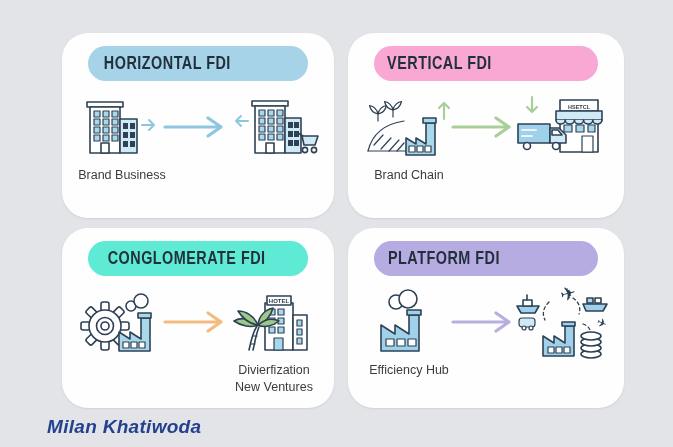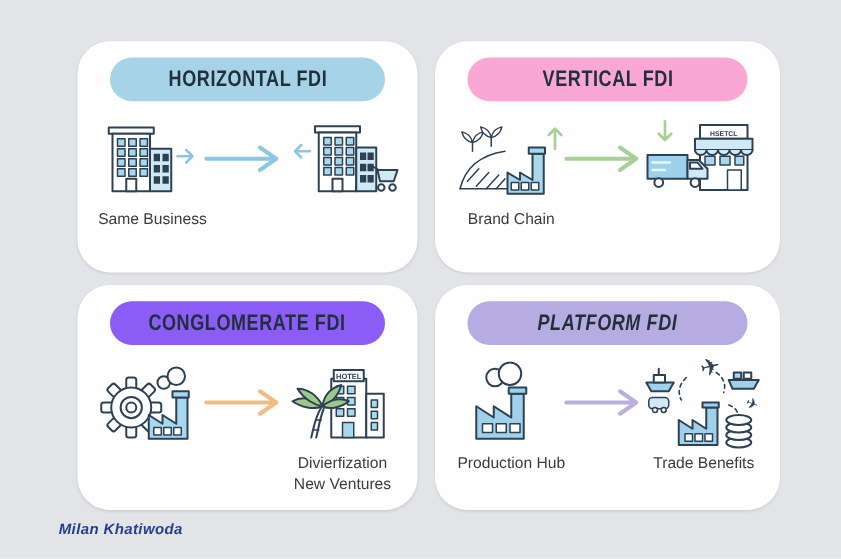--- a/index.html
+++ b/index.html
@@ -14,42 +14,42 @@
     gap:10px 14px;
   }
   .card{
     background:#fefefe;border-radius:26px;
     display:flex;flex-direction:column;align-items:center;
     padding:13px 16px 10px 16px;box-sizing:border-box;
     box-shadow:0 1px 2px rgba(120,125,140,.18);
   }
   .pill{
     width:92%;height:35px;border-radius:18px;
-    display:flex;align-items:center;justify-content:center;
+    display:flex;align-items:center;justify-content:flex-start;
     flex:0 0 auto;
   }
   .pill-title{
     display:inline-block;transform:scaleX(0.8);
     font-size:18px;font-weight:700;letter-spacing:.6px;
     color:#22303c;white-space:nowrap;
   }
   .card-body{
     display:flex;align-items:flex-start;justify-content:center;
     width:100%;margin-top:9px;flex:1;
   }
   .figure{display:flex;flex-direction:column;align-items:center;flex:1;min-width:0;}
   .icon-box{height:74px;display:flex;align-items:center;justify-content:center;}
   .mid-arrow{height:74px;display:flex;align-items:center;flex:0 0 auto;margin:0 -4px;}
   .fig-label{
     margin-top:3px;font-size:12.5px;line-height:1.32;color:#3c3c3c;
     text-align:center;
   }
   .signature{
     position:absolute;left:47px;top:416px;
-    font-size:12px;font-weight:700;font-style:italic;letter-spacing:.3px;
+    font-size:19px;font-weight:700;font-style:italic;letter-spacing:.3px;
   }
   svg{display:block;}
   .ol{stroke:#2e4154;stroke-width:1.6;stroke-linejoin:round;stroke-linecap:round;}
   .thin{stroke-width:1.2;}
 </style>
 </head>
 <body>
 
 <div class="page">
   <div class="grid">
@@ -87,21 +87,21 @@
                   <rect x="50" y="28" width="5" height="6"></rect>
                 <rect x="43" y="37" width="5" height="6"></rect>
                   <rect x="50" y="37" width="5" height="6"></rect>
                 <rect x="43" y="46" width="5" height="6"></rect>
                   <rect x="50" y="46" width="5" height="6"></rect>
               </g>
               <path d="M62 30 h12 m0 0 l-5 -5 m5 5 l-5 5" stroke="#8cc6e0" stroke-width="2" fill="none" stroke-linecap="round"></path>
             </svg>
           </div>
           <div class="fig-label">
-            <div>Same Business</div>
+            <div>Brand Business</div>
               <div></div>
           </div>
         </div>
         <div class="mid-arrow" style="color: rgb(140, 198, 224);">
           <svg width="72" height="24" viewBox="0 0 72 24">
               <path d="M3 12 h56 m0 0 l-13 -9 m13 9 l-13 9" stroke="currentColor" stroke-width="3.2" fill="none" stroke-linecap="round"></path>
             </svg>
         </div>
         <div class="figure">
           <div class="icon-box">
@@ -217,21 +217,21 @@
                 <circle cx="11" cy="52" r="3.5" fill="#fff"></circle>
                   <circle cx="40" cy="52" r="3.5" fill="#fff"></circle>
               </g>
             </svg>
           </div>
         </div>
       </div>
     </div>
 
     <div class="card">
-      <div class="pill" style="background: #8b5cf6;">
+      <div class="pill" style="background: #5eead4;">
         <span class="pill-title">CONGLOMERATE FDI</span>
       </div>
       <div class="card-body">
         <div class="figure">
           <div class="icon-box">
             <svg width="86" height="68" viewBox="0 0 86 68">
               <g class="ol" fill="#fff">
                 <rect x="22" y="14" width="8" height="10" rx="2"></rect>
                 <rect x="22" y="14" width="8" height="10" rx="2" transform="rotate(45 26 38)"></rect>
                 <rect x="22" y="14" width="8" height="10" rx="2" transform="rotate(90 26 38)"></rect>
@@ -300,21 +300,21 @@
           </div>
           <div class="fig-label">
             <div>Divierfization</div>
               <div>New Ventures</div>
           </div>
         </div>
       </div>
     </div>
 
     <div class="card">
-      <div class="pill" style="background: rgb(183, 172, 226); font-style: italic;">
+      <div class="pill" style="background: rgb(183, 172, 226);">
         <span class="pill-title">PLATFORM FDI</span>
       </div>
       <div class="card-body">
         <div class="figure">
           <div class="icon-box">
             <svg width="80" height="66" viewBox="0 0 80 66">
               <g class="ol" fill="#fff">
                 <circle cx="27" cy="13" r="7"></circle>
                   <circle cx="39" cy="10" r="9"></circle>
               </g>
@@ -323,21 +323,21 @@
                 <rect x="38" y="21" width="14" height="5"></rect>
               </g>
               <g class="ol thin" fill="#fff">
                 <rect x="17" y="50" width="8" height="7"></rect>
                   <rect x="28" y="50" width="8" height="7"></rect>
                   <rect x="39" y="50" width="8" height="7"></rect>
               </g>
             </svg>
           </div>
           <div class="fig-label">
-            <div>Production Hub</div>
+            <div>Efficiency Hub</div>
               <div></div>
           </div>
         </div>
         <div class="mid-arrow" style="color: rgb(185, 174, 222);">
           <svg width="72" height="24" viewBox="0 0 72 24">
               <path d="M3 12 h56 m0 0 l-13 -9 m13 9 l-13 9" stroke="currentColor" stroke-width="3.2" fill="none" stroke-linecap="round"></path>
             </svg>
         </div>
         <div class="figure">
           <div class="icon-box">
@@ -375,21 +375,20 @@
               </g>
               <g class="ol" fill="#fff">
                 <ellipse cx="76" cy="72" rx="10" ry="4"></ellipse>
                 <ellipse cx="76" cy="66" rx="10" ry="4"></ellipse>
                 <ellipse cx="76" cy="60" rx="10" ry="4"></ellipse>
                 <ellipse cx="76" cy="54" rx="10" ry="4"></ellipse>
               </g>
             </svg>
           </div>
           <div class="fig-label">
-              <div>Trade Benefits</div>
           </div>
         </div>
       </div>
     </div>
 
   </div>
 
   <div class="signature" style="color: rgb(36, 65, 142);">Milan Khatiwoda</div>
 </div>
 

